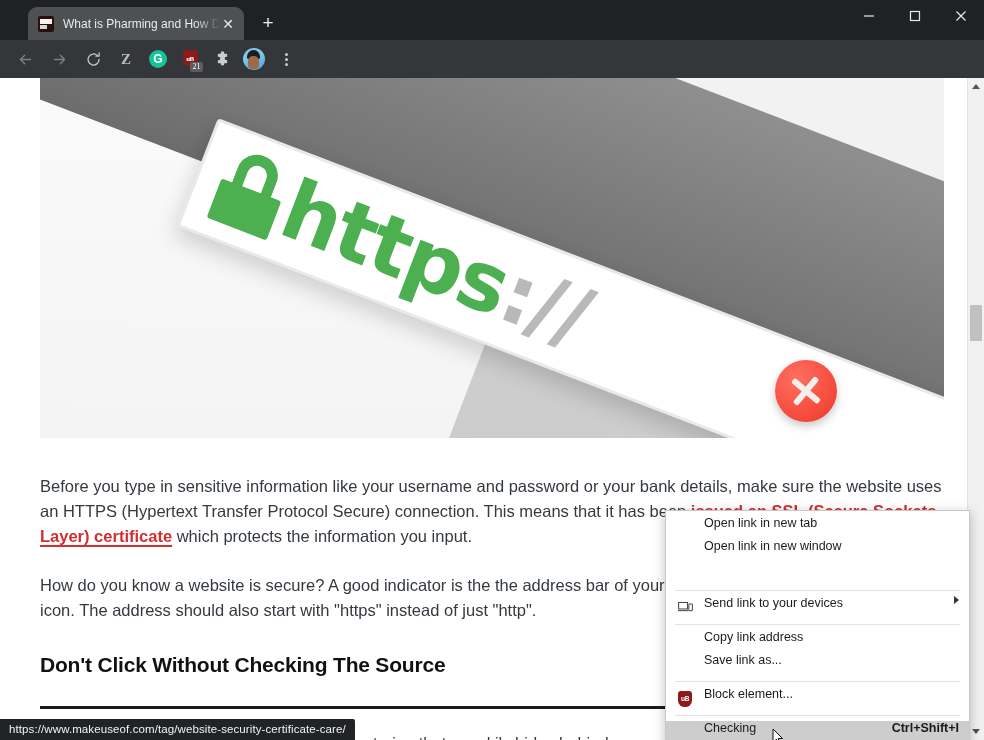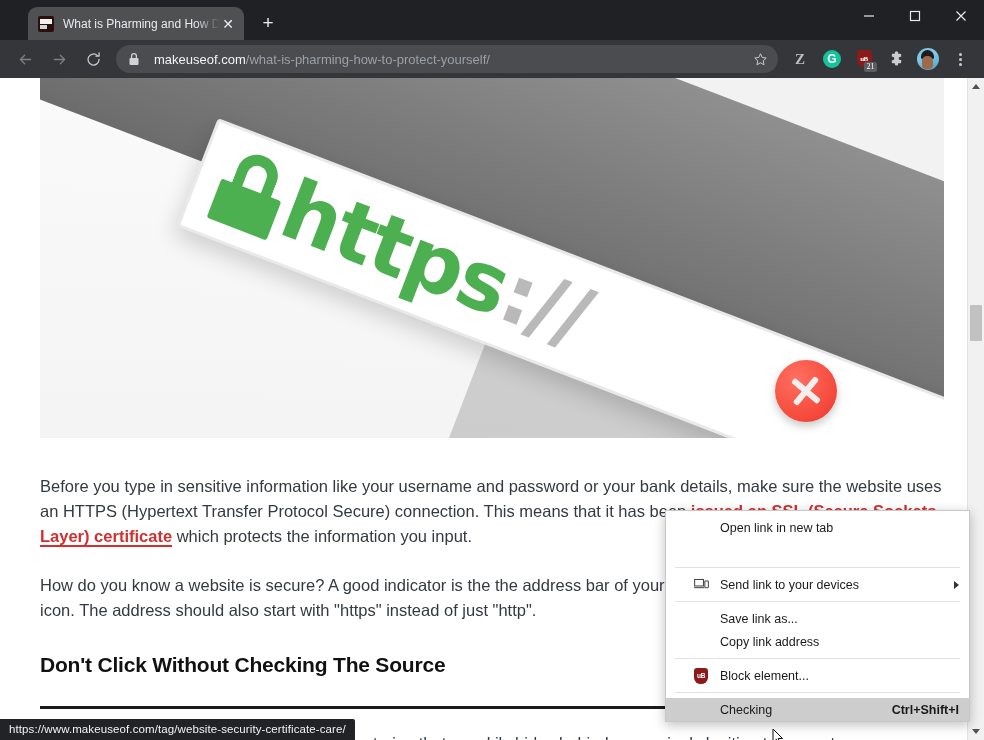--- a/index.html
+++ b/index.html
@@ -257,22 +257,22 @@
   
   .ctxmenu {
     position: absolute; left: 665px; top: 510px;
     width: 305px; background: #ffffff;
     border: 1px solid #c8c8c8;
     box-shadow: 0 3px 11px rgba(0,0,0,0.25);
     padding: 5px 0 0 0;
     font-size: 12.5px; color: #1a1a1a;
   }
   .ctx-item {
-    height: 23px; display: flex; align-items: center;
-    padding: 0 10px 0 16px; position: relative;
+    height: 23px; display: flex; 
+    padding: 0 10px 0 0; position: relative;
   }
   .ctx-icon {
     flex: 0 0 38px; height: 23px; display: flex;
     align-items: center; justify-content: center;
   }
   .ctx-label { flex: 1 1 auto; white-space: nowrap; }
   .ctx-accel { flex: 0 0 auto; color: #1a1a1a; margin-left: 14px; font-weight: bold; }
   .ctx-sub {
     flex: 0 0 auto; width: 0; height: 0;
     border-top: 4px solid transparent; border-bottom: 4px solid transparent;
@@ -336,34 +336,20 @@
           <path d="M4 10h12m0 0l-5-5m5 5l-5 5" fill="none" stroke="currentColor" stroke-width="1.5" stroke-linecap="round" stroke-linejoin="round"></path>
         </svg>
     </div>
     <div class="navbtn">
       <svg width="17" height="17" viewBox="0 0 20 20">
           <path d="M16.5 10a6.5 6.5 0 1 1-1.9-4.6" fill="none" stroke="currentColor" stroke-width="1.5" stroke-linecap="round"></path>
           <path d="M16.6 2.2v3.8h-3.8" fill="none" stroke="currentColor" stroke-width="1.5" stroke-linecap="round" stroke-linejoin="round"></path>
         </svg>
     </div>
 
-    <div class="omnibox">
-      <div class="omni-lock">
-        <svg width="12" height="14" viewBox="0 0 12 14">
-            <rect x="1.5" y="6" width="9" height="7" rx="1.2" fill="currentColor"></rect>
-            <path d="M3.6 6V4.1a2.4 2.4 0 0 1 4.8 0V6" fill="none" stroke="currentColor" stroke-width="1.3"></path>
-          </svg>
-      </div>
-      <div class="omni-url"><b>makeuseof.com</b><span>/what-is-pharming-how-to-protect-yourself/</span></div>
-      <div class="omni-star">
-        <svg width="15" height="15" viewBox="0 0 20 20">
-            <path d="M10 2.4l2.3 4.9 5.3.7-3.9 3.7 1 5.3-4.7-2.6-4.7 2.6 1-5.3-3.9-3.7 5.3-.7z" fill="none" stroke="currentColor" stroke-width="1.3" stroke-linejoin="round"></path>
-          </svg>
-      </div>
-    </div>
 
     <div class="ext">
         <span class="ext-z">Z</span>
       </div>
     <div class="ext">
         <span class="ext-g">G</span>
       </div>
     <div class="ext">
       <div class="ext-ub">
         <div class="shield">
@@ -438,41 +424,45 @@
       </div>
   </div>
 
   <div class="ctxmenu" id="ctxmenu">
       <div class="ctx-item">
         <div class="ctx-icon"></div>
         <div class="ctx-label">Open link in new tab</div>
       </div>
       <div class="ctx-item">
         <div class="ctx-icon"></div>
+        <div class="ctx-label">Open link in new window</div>
+      </div>
+      <div class="ctx-item">
+        <div class="ctx-icon"></div>
       </div>
       <div class="ctx-sep"></div>
       <div class="ctx-item">
         <div class="ctx-icon">
           <svg width="15" height="13" viewBox="0 0 16 14" fill="none" stroke="#444" stroke-width="1.1">
             <rect x="0.6" y="1.6" width="9.5" height="7"></rect>
             <path d="M0 10.4h11"></path>
             <rect x="11.6" y="3.2" width="3.8" height="7.2" rx="0.6"></rect>
           </svg>
         </div>
         <div class="ctx-label">Send link to your devices</div>
         <div class="ctx-sub"></div>
       </div>
       <div class="ctx-sep"></div>
       <div class="ctx-item">
         <div class="ctx-icon"></div>
+        <div class="ctx-label">Copy link address</div>
+      </div>
+      <div class="ctx-item">
+        <div class="ctx-icon"></div>
         <div class="ctx-label">Save link as...</div>
-      </div>
-      <div class="ctx-item">
-        <div class="ctx-icon"></div>
-        <div class="ctx-label">Copy link address</div>
       </div>
       <div class="ctx-sep"></div>
       <div class="ctx-item">
         <div class="ctx-icon">
           <div class="ctx-ub-shield">
             <span>uB</span>
           </div>
         </div>
         <div class="ctx-label">Block element...</div>
       </div>

